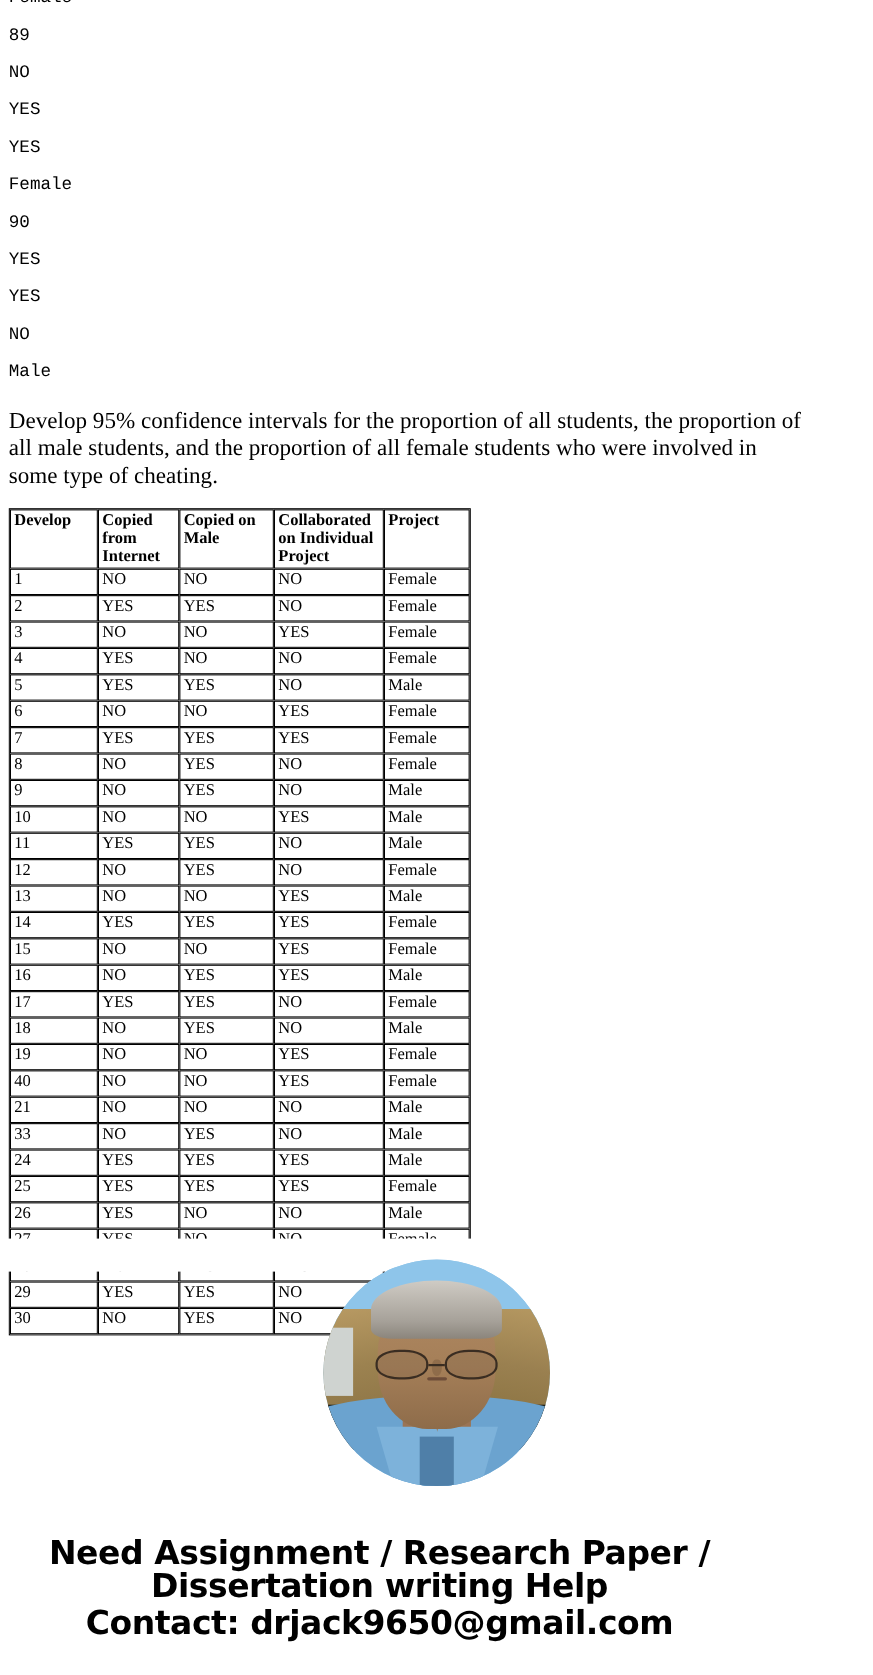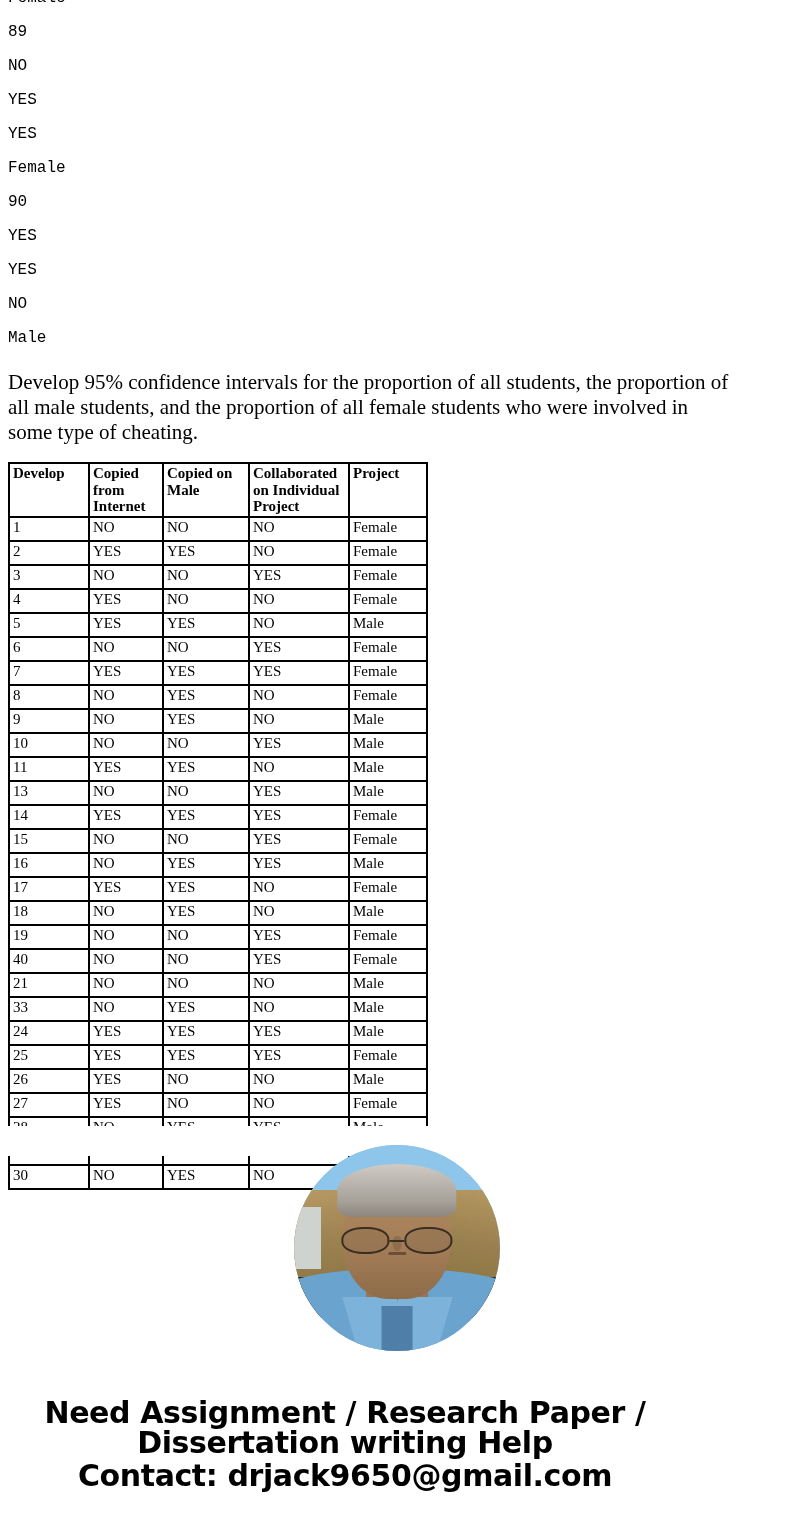--- a/index.html
+++ b/index.html
@@ -324,20 +324,27 @@
             <td>NO</td>
             <td>YES</td>
             <td>Male</td>
           </tr>
           <tr>
             <td>11</td>
             <td>YES</td>
             <td>YES</td>
             <td>NO</td>
             <td>Male</td>
+          </tr>
+          <tr>
+            <td>12</td>
+            <td>NO</td>
+            <td>YES</td>
+            <td>NO</td>
+            <td>Female</td>
           </tr>
           <tr>
             <td>13</td>
             <td>NO</td>
             <td>NO</td>
             <td>YES</td>
             <td>Male</td>
           </tr>
           <tr>
             <td>14</td>

